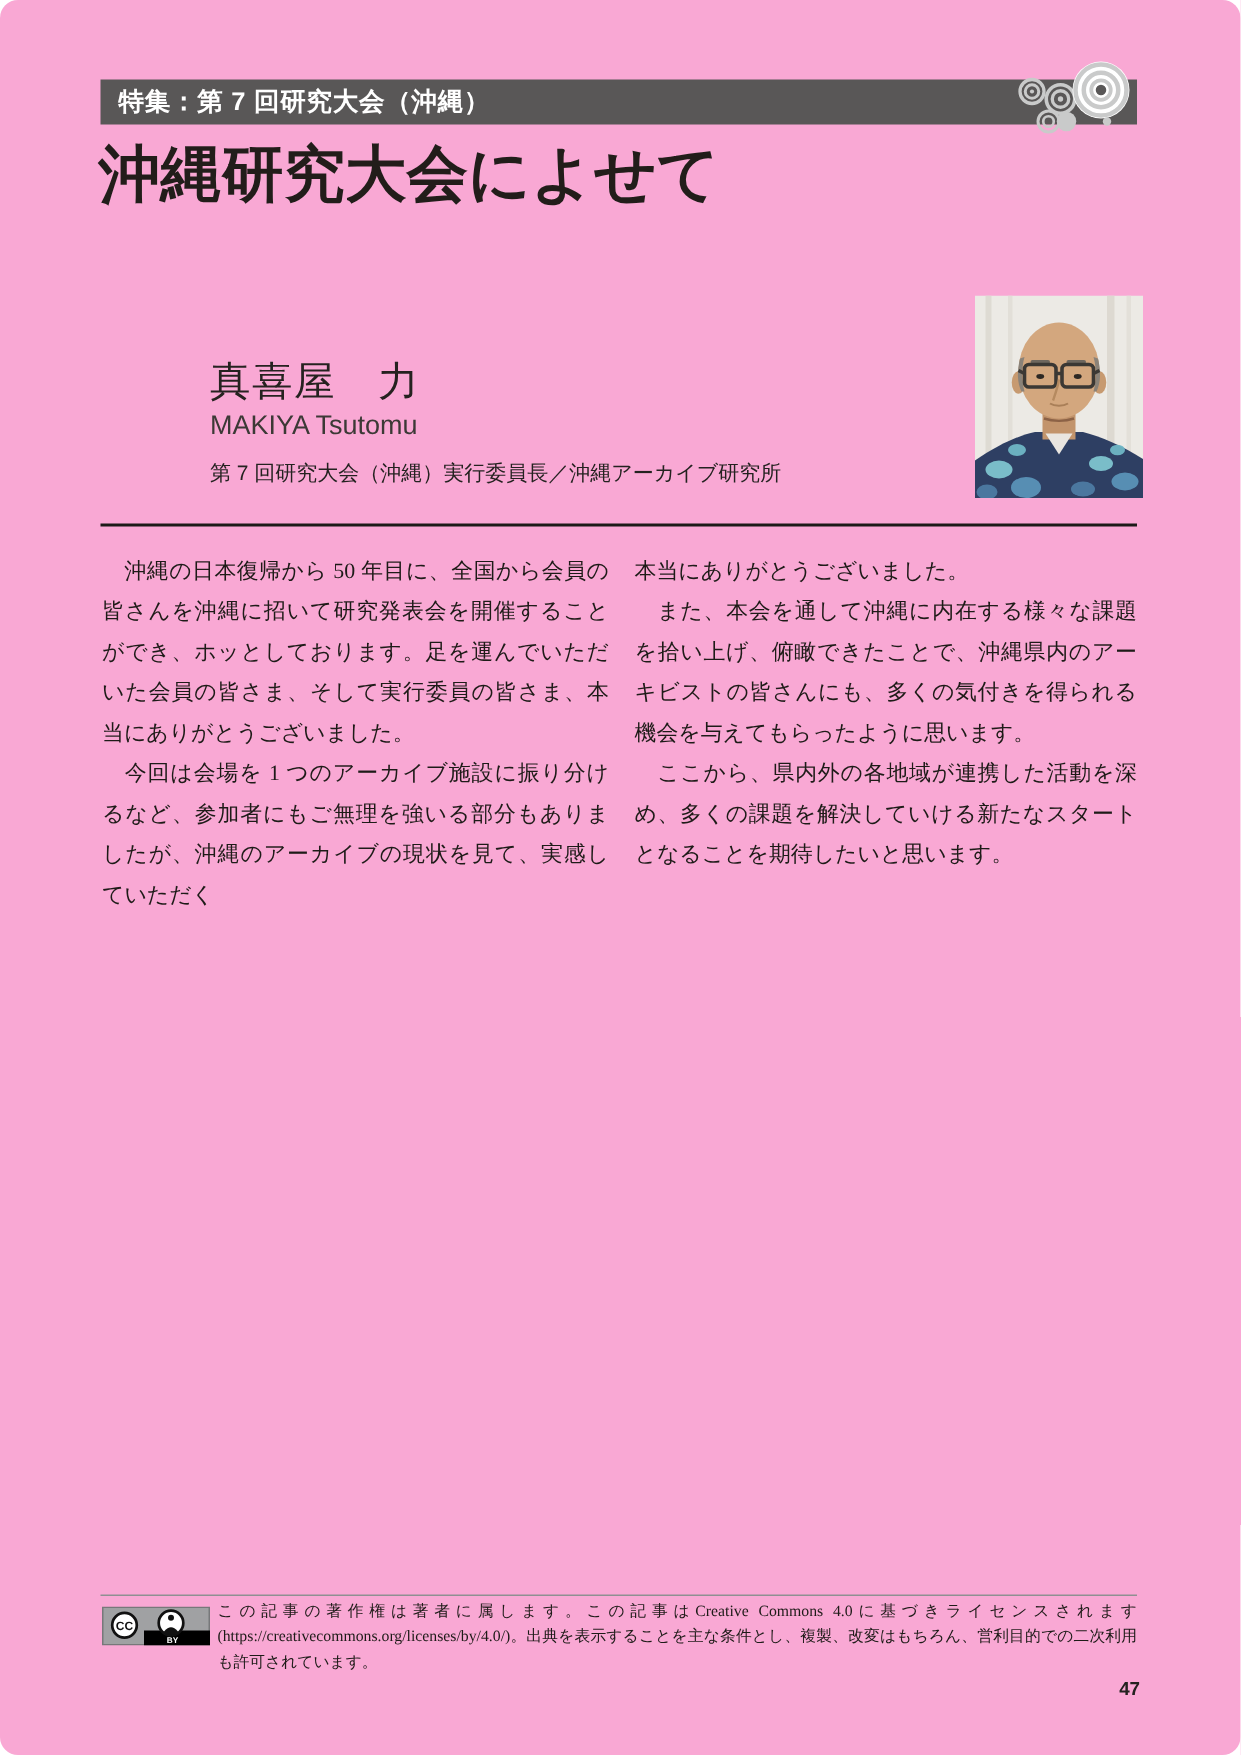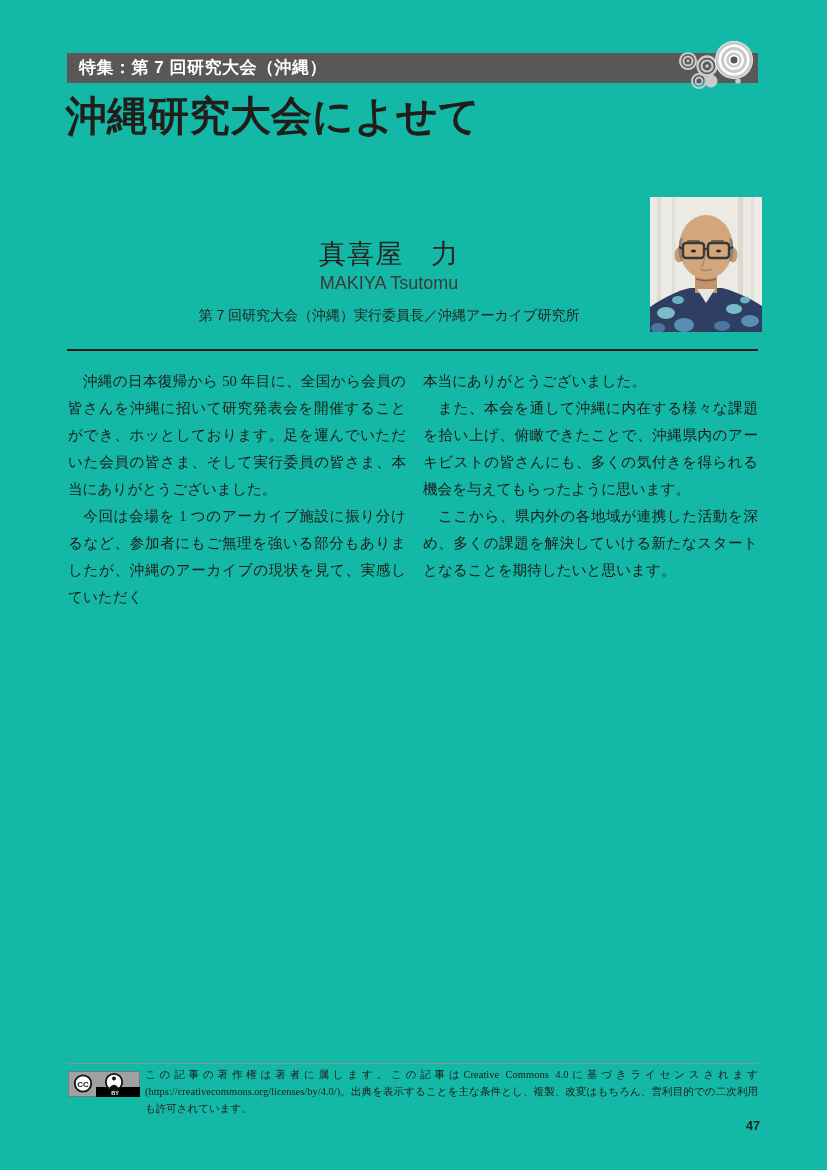--- a/index.html
+++ b/index.html
@@ -1,20 +1,20 @@
 <!DOCTYPE html>
 <html lang="ja"><head>
 <meta charset="utf-8">
 <style>
   * { margin:0; padding:0; box-sizing:border-box; }
   html,body { background:#ffffff; }
   body { font-family:"Liberation Sans", sans-serif; }
   .page {
     position:relative; width:827px; height:1170px;
-    background:#14b8a6; overflow:hidden; margin:0 auto;
+    background:#f9a8d4; overflow:hidden; margin:0 auto;border-radius:12px;
   }
 
   
   .banner {
     position:absolute; left:67px; top:53px; width:691px; height:30px;
     background:#595757; z-index:1;
   }
   .banner-label {
     display:block; line-height:30px; padding-left:12px;
     color:#ffffff; font-size:17px; font-weight:bold; letter-spacing:0.5px;
@@ -23,21 +23,21 @@
   .logo-circles { position:absolute; left:668px; top:36px; z-index:2; }
 
   .page-title {
     position:absolute; left:66px; top:92px; width:600px;
     font-size:41px; font-weight:bold; line-height:1.2; letter-spacing:0;
     color:#221d1a; font-family:"Liberation Sans", sans-serif;
   }
 
   
   .author-block {
-    position:absolute; left:140px; top:236px; width:498px; text-align:center;
+    position:absolute; left:140px; top:236px; width:498px; text-align:left;
     color:#262220;
   }
   .author-name   { font-size:27px; line-height:36px; font-weight:normal; letter-spacing:1px; }
   .author-romaji { font-size:18px; line-height:17px; margin-top:3px; color:#3c3936; }
   .author-affiliation { font-size:14px; line-height:18px; margin-top:14px; color:#242220; }
 
   .author-photo {
     position:absolute; left:650px; top:197px; width:112px; height:135px;
     z-index:2;
   }

